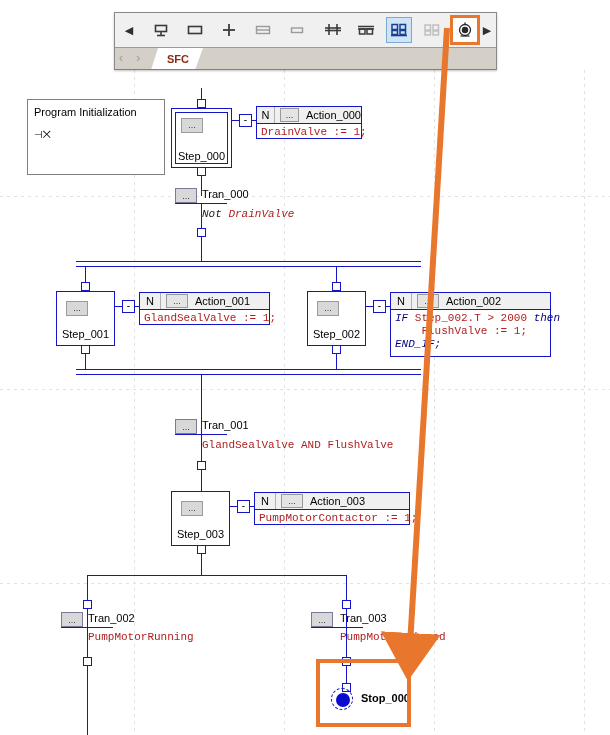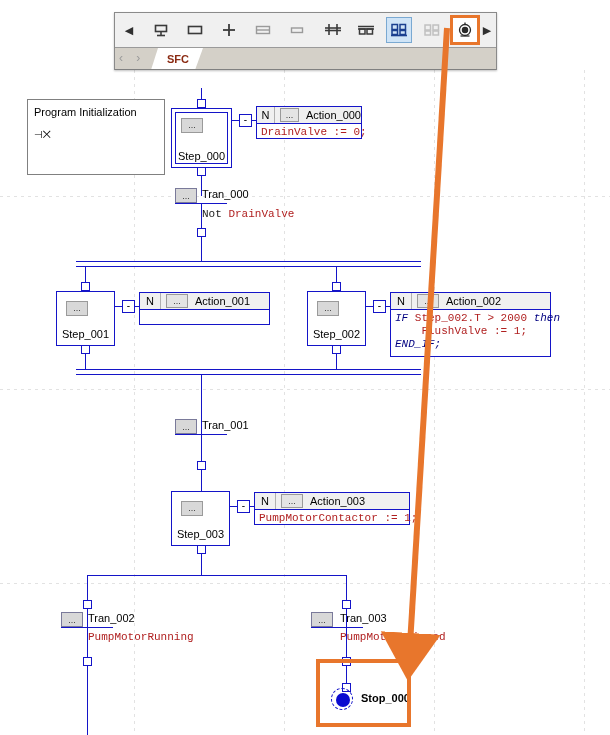--- a/index.html
+++ b/index.html
@@ -138,27 +138,27 @@
   <div class="link hl" style="left:232px;top:120px;width:8px;"></div>
   <div style="position:absolute;left:239px;top:114px;width:13px;height:13px;border:1px solid #1414c8;background:#fff;box-sizing:border-box;font-size:10px;line-height:9px;text-align:center;color:#000;">-</div>
   <div class="link hl" style="left:251px;top:120px;width:6px;"></div>
 
   <div class="action" style="left:256px;top:106px;width:106px;height:33px;">
     <div class="ahdr">
       <span class="aq">N</span>
       <span class="adots">...</span>
       <span class="aname">Action_000</span>
     </div>
-    <div class="acode">DrainValve := 0;</div>
+    <div class="acode">DrainValve := 1;</div>
   </div>
 
   <div class="tranbtn" style="left:175px;top:188px;">...</div>
   <div class="link hl" style="left:175px;top:203px;width:52px;"></div>
   <div class="tranlbl" style="left:202px;top:188px;">Tran_000</div>
-  <div class="trancond" style="left:202px;top:208px;color:#1a1a1a;"><span>Not </span><span style="color:#b02020;">DrainValve</span></div>
+  <div class="trancond" style="left:202px;top:208px;color:#1a1a1a;font-style:italic;"><span>Not </span><span style="color:#b02020;">DrainValve</span></div>
   <div class="link vl" style="left:201px;top:203px;height:26px;"></div>
   <div class="port" style="left:197px;top:228px;"></div>
   <div class="link vl" style="left:201px;top:237px;height:25px;"></div>
 
   <div class="dbar" style="left:76px;top:261px;width:345px;"></div>
   <div class="dbar" style="left:76px;top:266px;width:345px;"></div>
 
   <div class="link vl" style="left:85px;top:266px;height:17px;"></div>
   <div class="port" style="left:81px;top:282px;"></div>
   <div class="step" style="left:56px;top:291px;width:59px;height:55px;">
@@ -171,20 +171,21 @@
   <div class="link hl" style="left:115px;top:306px;width:8px;"></div>
   <div style="position:absolute;left:122px;top:300px;width:13px;height:13px;border:1px solid #1414c8;background:#fff;box-sizing:border-box;font-size:10px;line-height:9px;text-align:center;color:#000;">-</div>
   <div class="link hl" style="left:134px;top:306px;width:6px;"></div>
 
   <div class="action" style="left:139px;top:292px;width:131px;height:33px;">
     <div class="ahdr">
       <span class="aq">N</span>
       <span class="adots">...</span>
       <span class="aname">Action_001</span>
     </div>
+    <div class="acode">GlandSealValve := 1;</div>
   </div>
 
   <div class="link vl" style="left:336px;top:266px;height:17px;"></div>
   <div class="port" style="left:332px;top:282px;"></div>
   <div class="step" style="left:307px;top:291px;width:59px;height:55px;">
     <div class="stepdots">...</div>
     <div class="steplbl">Step_002</div>
   </div>
   <div class="port" style="left:332px;top:345px;"></div>
   <div class="link vl" style="left:336px;top:354px;height:16px;"></div>
@@ -202,20 +203,21 @@
     <div class="acode"><span class="kw">IF</span><span> Step_002.T &gt; 2000 </span><span class="kw">then</span><br><span>    FlushValve := 1;</span><br><span class="kw">END_IF;</span></div>
   </div>
 
   <div class="dbar" style="left:76px;top:369px;width:345px;"></div>
   <div class="dbar" style="left:76px;top:374px;width:345px;"></div>
   <div class="link vl" style="left:201px;top:374px;height:38px;"></div>
 
   <div class="tranbtn" style="left:175px;top:419px;">...</div>
   <div class="link hl" style="left:175px;top:434px;width:52px;"></div>
   <div class="tranlbl" style="left:202px;top:419px;">Tran_001</div>
+  <div class="trancond" style="left:202px;top:439px;">GlandSealValve AND FlushValve</div>
   <div class="link vl" style="left:201px;top:412px;height:50px;"></div>
   <div class="port" style="left:197px;top:461px;"></div>
   <div class="link vl" style="left:201px;top:470px;height:22px;"></div>
 
   <div class="step" style="left:171px;top:491px;width:59px;height:55px;">
     <div class="stepdots">...</div>
     <div class="steplbl">Step_003</div>
   </div>
   <div class="port" style="left:197px;top:545px;"></div>
   <div class="link vl" style="left:201px;top:554px;height:21px;"></div>

